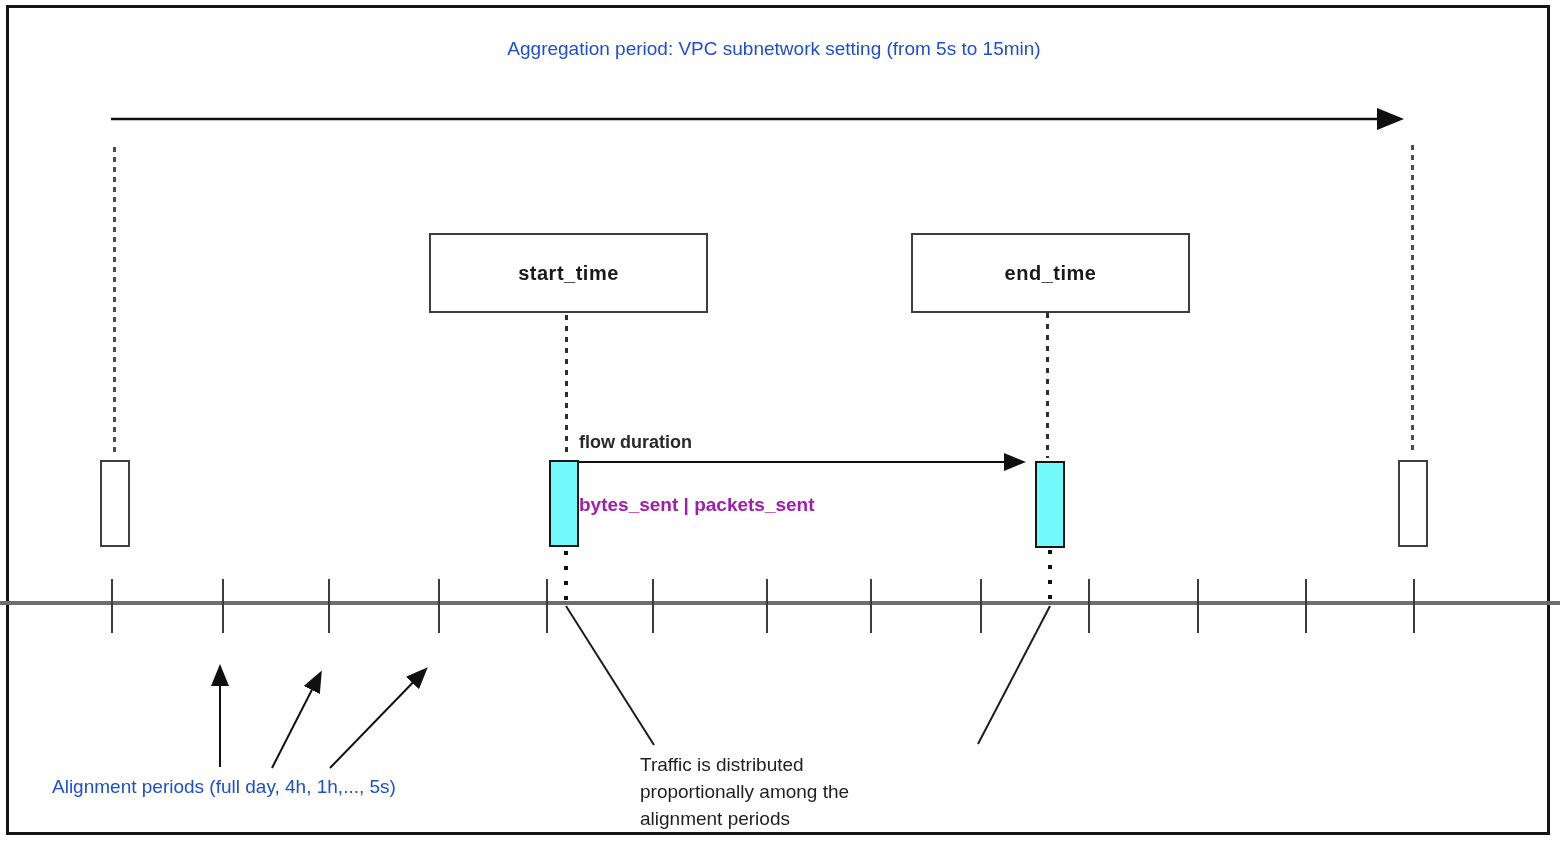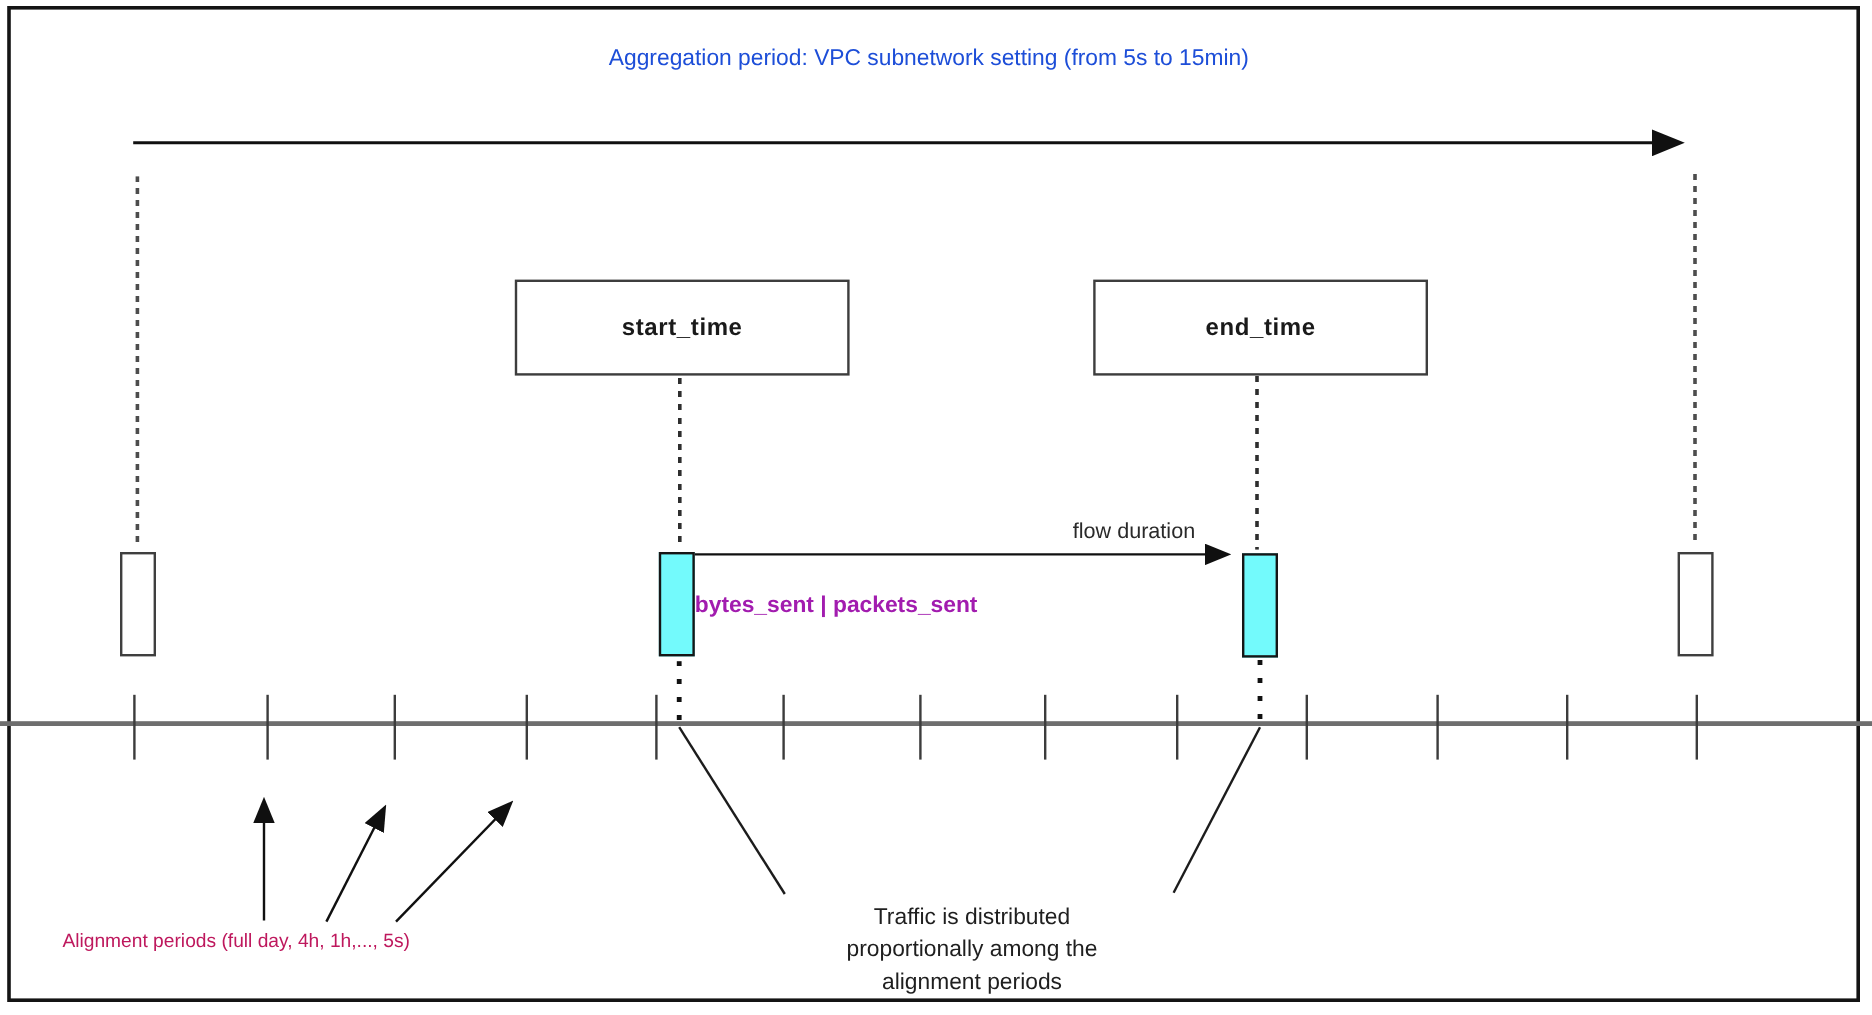--- a/index.html
+++ b/index.html
@@ -39,31 +39,31 @@
   .hl-rect{
     width:26px;height:83px;border:2px solid #161616;
   }
   #timeline{
     left:0;top:601px;width:1560px;height:4px;background:#6e6e6e;
   }
   .tick{
     position:absolute;top:579px;width:2px;height:54px;background:#3c3c3c;
   }
   #flow-duration-label{
-    left:546px;top:432px;width:450px;text-align:right;font-size:18px;color:#2a2a2a;
+    left:579px;top:432px;width:450px;text-align:left;font-size:18px;color:#2a2a2a;font-weight:bold;
   }
   #flow-metrics-label{
     left:579px;top:494px;width:450px;text-align:left;
     font-size:19px;font-weight:bold;color:#a21caf;
   }
   #alignment-label{
-    left:52px;top:776px;width:440px;font-size:16px;color:#be185d;
+    left:52px;top:776px;width:440px;font-size:19px;color:#1d4ed8;
   }
   #traffic-note{
-    left:660px;top:751px;width:300px;text-align:center;
+    left:640px;top:751px;width:300px;text-align:left;
     font-size:19px;line-height:27px;color:#1f1f1f;white-space:pre-line;
   }
   svg#lines{left:0;top:0;width:1560px;height:846px;pointer-events:none;}
 </style>
 </head>
 <body>
 
 <div id="canvas">
 
   <div class="abs" id="frame"></div>

